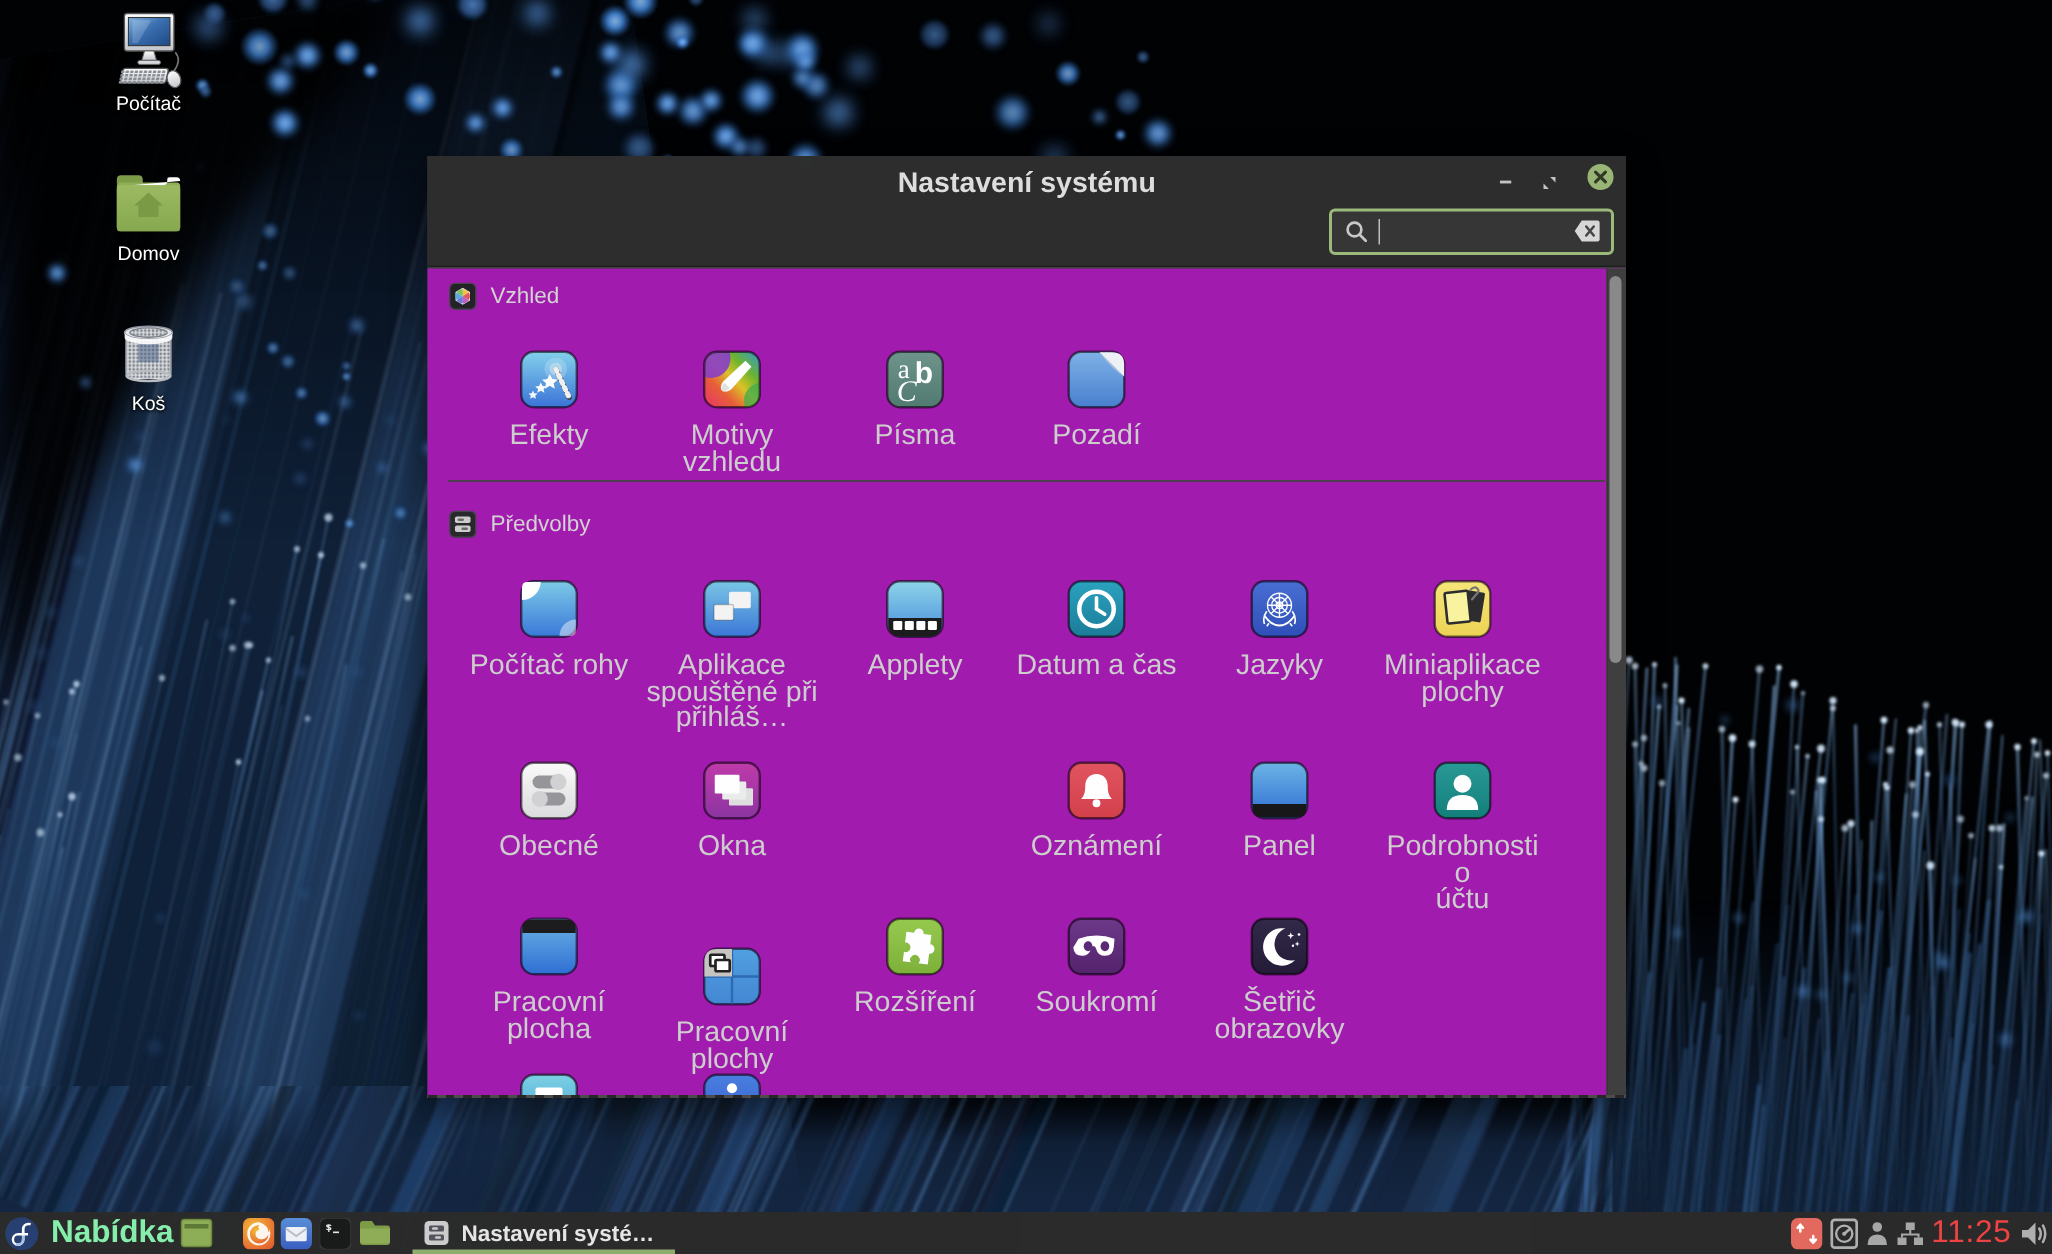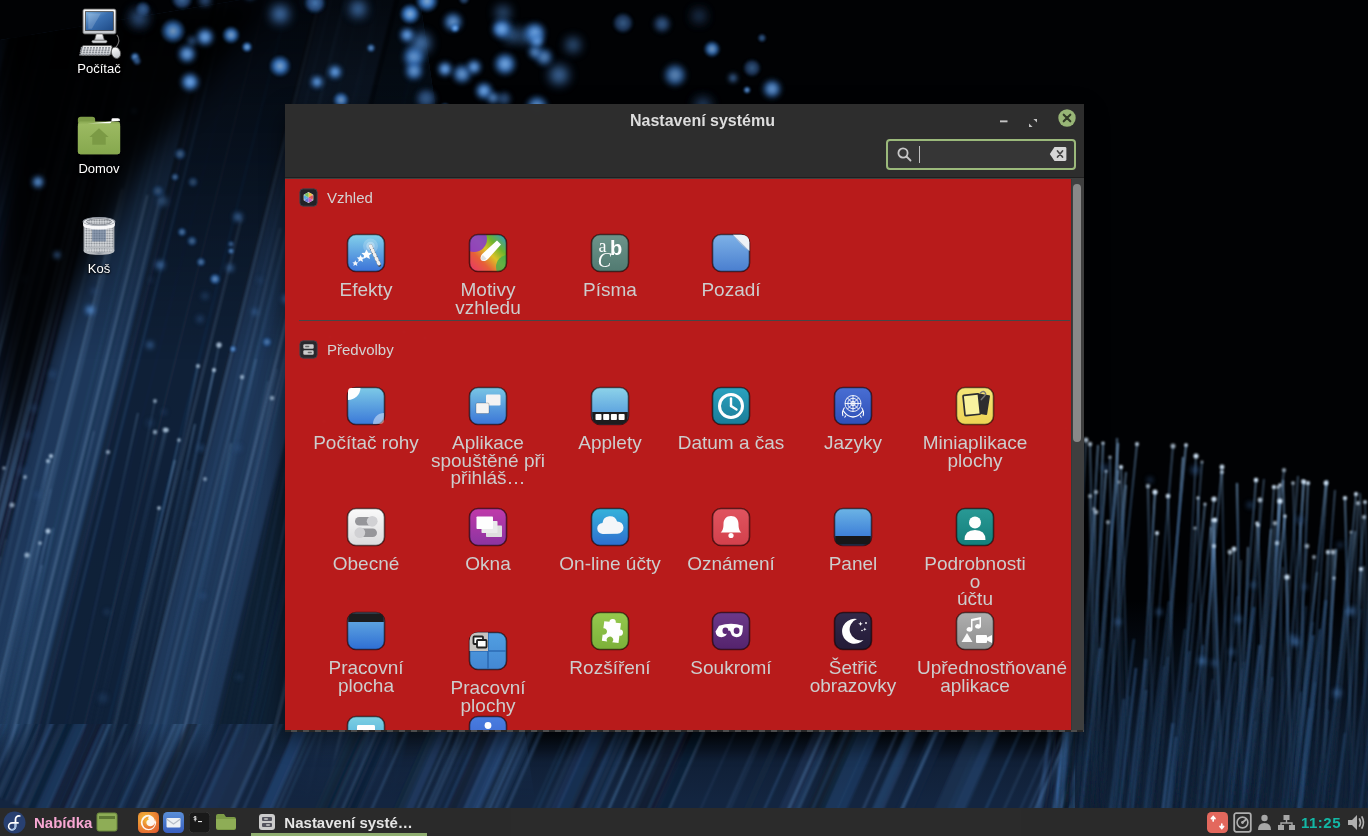--- a/index.html
+++ b/index.html
@@ -1,23 +1,23 @@
 <!DOCTYPE html>
 <html><head><meta charset="utf-8"><style>
 *{margin:0;padding:0;box-sizing:border-box}
 html,body{width:1368px;height:836px;overflow:hidden;background:#000;font-family:"Liberation Sans",sans-serif}
 #desk{position:absolute;inset:0;width:1368px;height:836px}
 .dicon{position:absolute;width:110px;text-align:center;color:#fff;transform:translateZ(0)}
 .dicon .lbl{font-size:13px;margin-top:0px;text-shadow:0 1px 2px #000,0 0 3px #000}
 .win{position:absolute;left:285px;top:104px;width:799px;height:628px;background:#404040;opacity:0.999;transform:translateZ(0);box-shadow:0 8px 24px rgba(0,0,0,0.55);}
 .hdr{position:absolute;left:0;top:0;width:100%;height:74px;background:#2e2e2e;border-bottom:1px solid #202020}
-.title{position:absolute;top:8px;left:18px;width:100%;text-align:center;color:#dedede;font-size:16px;font-weight:bold}
+.title{position:absolute;top:8px;left:0;width:100%;text-align:center;color:#dedede;font-size:19px;font-weight:bold}
 .wbtn{position:absolute;top:10px;color:#c8c8c8}
 .searchbox{position:absolute;left:601px;top:35px;width:190px;height:31px;background:#373737;border:2px solid #9cba7c;border-radius:4px}
-.content{position:absolute;left:0;top:75px;width:100%;height:553px;background:#b91c1c;overflow:hidden}
+.content{position:absolute;left:0;top:75px;width:100%;height:553px;background:#a21caf;overflow:hidden}
 .sechdr{position:absolute;display:flex;align-items:center;color:#d4d4d4;font-size:15px}
 .sechdr .si{width:19px;height:19px;margin-right:9px}
 .item{position:absolute;width:116px;text-align:center}
 .item .ic{display:block;margin:0 auto}
 .item .t{margin-top:4px;color:#cecece;font-size:19px;line-height:17.5px}
 .sep{position:absolute;left:14px;width:771px;height:1px;background:#353535;border-bottom:1px solid #474747}
 .sbtrough{position:absolute;right:0;top:75px;width:13px;height:552px;background:#404040;border-left:1px solid #393939}
 .sbthumb{position:absolute;right:3px;top:80px;width:8px;height:258px;border-radius:4px;background:#8a8a8a}
 .dash{position:absolute;left:0;bottom:0;width:100%;height:2px;background:repeating-linear-gradient(90deg,#282828 0 6px,#4d4d4d 6px 12px)}
 #panel{position:absolute;left:0;top:808px;width:1368px;height:28px;background:#2b2b2b;display:flex;align-items:center;opacity:0.999;transform:translateZ(0)}
@@ -1363,33 +1363,20 @@
                   <stop offset="1" stop-color="#8c35a2"></stop>
                 </linearGradient>
               </defs>
               <rect x="1.5" y="1.5" width="37" height="37" rx="8.5" fill="url(#mag)" stroke="rgba(0,0,0,0.55)" stroke-width="1.6"></rect>
               <rect x="18" y="18.5" width="16" height="11.5" rx="0.8" fill="#dfe0df"></rect>
               <rect x="13.5" y="14" width="16" height="12" rx="0.8" fill="#ebecec"></rect>
               <rect x="8.5" y="9.5" width="16.5" height="12.5" rx="0.8" fill="#ffffff"></rect>
             </svg></span>
           <div class="t">Okna</div>
         </div>
-        <div class="item" style="left:267px;top:328px">
-          <span class="ic"><svg width="40" height="40" viewBox="0 0 40 40" xmlns="http://www.w3.org/2000/svg">
-              <defs>
-                <linearGradient id="cloudb" x1="0" y1="0" x2="0" y2="1">
-                  <stop offset="0" stop-color="#35b4dc"></stop>
-                  <stop offset="1" stop-color="#2f6fd0"></stop>
-                </linearGradient>
-              </defs>
-              <rect x="1.5" y="1.5" width="37" height="37" rx="8.5" fill="url(#cloudb)" stroke="rgba(0,0,0,0.55)" stroke-width="1.6"></rect>
-              <path d="M13 27 a5.5 5.5 0 0 1 -0.5 -11 a7.5 7.5 0 0 1 14.6 -1.6 a6.2 6.2 0 0 1 0.4 12.4 z" fill="#f4f7fa"></path>
-            </svg></span>
-          <div class="t">On-line účty</div>
-        </div>
         <div class="item" style="left:388px;top:328px">
           <span class="ic"><svg width="40" height="40" viewBox="0 0 40 40" xmlns="http://www.w3.org/2000/svg">
               <defs>
                 <linearGradient id="redg" x1="0" y1="0" x2="0" y2="1">
                   <stop offset="0" stop-color="#e15560"></stop>
                   <stop offset="1" stop-color="#d4414d"></stop>
                 </linearGradient>
               </defs>
               <rect x="1.5" y="1.5" width="37" height="37" rx="8.5" fill="url(#redg)" stroke="rgba(0,0,0,0.55)" stroke-width="1.6"></rect>
               <path d="M20 9 c4.8 0 7.5 3.4 7.5 8 c0 5.5 1.6 7.4 2.8 8.6 l-20.6 0 c1.2 -1.2 2.8 -3.1 2.8 -8.6 c0 -4.6 2.7 -8 7.5 -8z" fill="#fff"></path>
@@ -1491,36 +1478,20 @@
                 </linearGradient>
               </defs>
               <rect x="1.5" y="1.5" width="37" height="37" rx="8.5" fill="url(#drk)" stroke="rgba(0,0,0,0.55)" stroke-width="1.6"></rect>
               <path d="M24 8 a12.5 12.5 0 1 0 6.5 21 a11 11 0 0 1 -6.5 -21z" fill="#fff"></path>
               <path d="M27.5 10.5 l.6 1.7 1.7.6 -1.7.6 -.6 1.7 -.6 -1.7 -1.7 -.6 1.7 -.6z" fill="#fff"></path>
               <path d="M31.8 16.5 l.45 1.3 1.3.45 -1.3.45 -.45 1.3 -.45 -1.3 -1.3 -.45 1.3 -.45z" fill="#fff"></path>
               <circle cx="33" cy="12" r="0.9" fill="#fff"></circle>
               <circle cx="29" cy="19.5" r="0.8" fill="#fff"></circle>
             </svg></span>
           <div class="t">Šetřič obrazovky</div>
-        </div>
-        <div class="item" style="left:632px;top:432px">
-          <span class="ic"><svg width="40" height="40" viewBox="0 0 40 40" xmlns="http://www.w3.org/2000/svg">
-              <defs>
-                <linearGradient id="gry" x1="0" y1="0" x2="0" y2="1">
-                  <stop offset="0" stop-color="#b0b0b0"></stop>
-                  <stop offset="1" stop-color="#8f8f8f"></stop>
-                </linearGradient>
-              </defs>
-              <rect x="1.5" y="1.5" width="37" height="37" rx="8.5" fill="url(#gry)" stroke="rgba(0,0,0,0.55)" stroke-width="1.6"></rect>
-              <path d="M16 8 l10 -2 v9.5 a3 2.2 0 1 1 -1.5 -2 v-5 l-7 1.4 v8.6 a3 2.2 0 1 1 -1.5 -2z" fill="#fff"></path>
-              <path d="M12 22 l5.5 9 h-11z" fill="#fff" opacity="0.95"></path>
-              <rect x="21" y="24" width="11" height="8" rx="1" fill="#fff"></rect>
-              <path d="M32 26.5 l5 -2.5 v8 l-5 -2.5z" fill="#fff"></path>
-            </svg></span>
-          <div class="t">Upřednostňované<br>aplikace</div>
         </div>
         <div class="item" style="left:23px;top:536px">
           <span class="ic"><svg width="40" height="40" viewBox="0 0 40 40" xmlns="http://www.w3.org/2000/svg">
               <defs>
                 <linearGradient id="cyt" x1="0" y1="0" x2="0" y2="1">
                   <stop offset="0" stop-color="#7fd2e4"></stop>
                   <stop offset="1" stop-color="#3fa0d8"></stop>
                 </linearGradient>
               </defs>
               <rect x="1.5" y="1.5" width="37" height="37" rx="8.5" fill="url(#cyt)" stroke="rgba(0,0,0,0.55)" stroke-width="1.6"></rect>
@@ -1548,21 +1519,21 @@
       <div class="dash"></div>
     </div>
     <div id="panel">
       <span class="pico" style="margin-left:3px;display:flex">
         <svg width="23" height="23" viewBox="0 0 23 23">
           <circle cx="11.5" cy="11.5" r="11" fill="#294172"></circle>
 <path d="M15.9 4.1 a4.3 4.3 0 0 0 -4.3 4.3 v2.6 h-2.5 a4.3 4.3 0 1 0 4.3 4.3 v-2.6 h2.3 v-1.7 h-2.3 v-2.6 a2.6 2.6 0 0 1 2.6 -2.6 c.5 0 .8.1 1.2.2 l.5-1.6 a4.6 4.6 0 0 0 -1.8 -.3z M11.6 15.3 a2.6 2.6 0 1 1 -2.6 -2.6 h2.6z" fill="#fff"></path>
 <path d="M11.6 12.7 v2.6 a2.6 2.6 0 0 1 -2.6 2.6 c-.5 0 -.8 -.1 -1.2 -.2 l-.5 1.6 c.55.2 1.1.3 1.7.3 a4.3 4.3 0 0 0 4.3 -4.3 v-2.6z" fill="#a4c2e8"></path>
         </svg>
       </span>
-      <span style="color:#f9a8d4;font-weight:bold;font-size:15px;margin-left:8px">Nabídka</span>
+      <span style="color:#86efac;font-weight:bold;font-size:21px;margin-left:8px">Nabídka</span>
       <span class="pico" style="margin-left:4px;display:flex">
         <svg width="22" height="20" viewBox="0 0 22 20">
           <rect x="1" y="1" width="20" height="18" rx="2" fill="#8fae57" stroke="#6d8a3e" stroke-width="1"></rect>
           <rect x="3" y="4" width="16" height="3" fill="#5f7a35"></rect>
         </svg>
       </span>
       <span class="pico" style="margin-left:20px;display:flex">
         <svg width="21" height="21" viewBox="0 0 21 21">
           <defs>
             <radialGradient id="ffg" cx="0.35" cy="0.3" r="0.9">
@@ -1638,21 +1609,21 @@
           </svg>
         </span>
         <span style="display:flex">
           <svg width="19" height="17" viewBox="0 0 19 17">
             <rect x="6.5" y="1" width="6" height="5" fill="#a8a8a8"></rect>
             <rect x="1" y="11" width="6" height="5" fill="#a8a8a8"></rect>
             <rect x="12" y="11" width="6" height="5" fill="#a8a8a8"></rect>
             <path d="M9.5 6 v3 M4 11 V9 h11 v2" stroke="#a8a8a8" stroke-width="1.4" fill="none"></path>
           </svg>
         </span>
-        <span style="color:#14b8a6;font-weight:bold;font-size:15px;letter-spacing:0.5px">11:25</span>
+        <span style="color:#ef4444;font-weight:normal;font-size:21px;letter-spacing:0.5px">11:25</span>
         <span style="display:flex">
           <svg width="20" height="17" viewBox="0 0 20 17">
             <path d="M2 6 h4 l5 -5 v15 l-5 -5 h-4z" fill="#b0b0b0"></path>
             <path d="M13.5 5 q2 3.5 0 7 M16 3 q3 5.5 0 11" fill="none" stroke="#b0b0b0" stroke-width="1.7" stroke-linecap="round"></path>
           </svg>
         </span>
       </div>
     </div>
   </div>
 </body></html>

